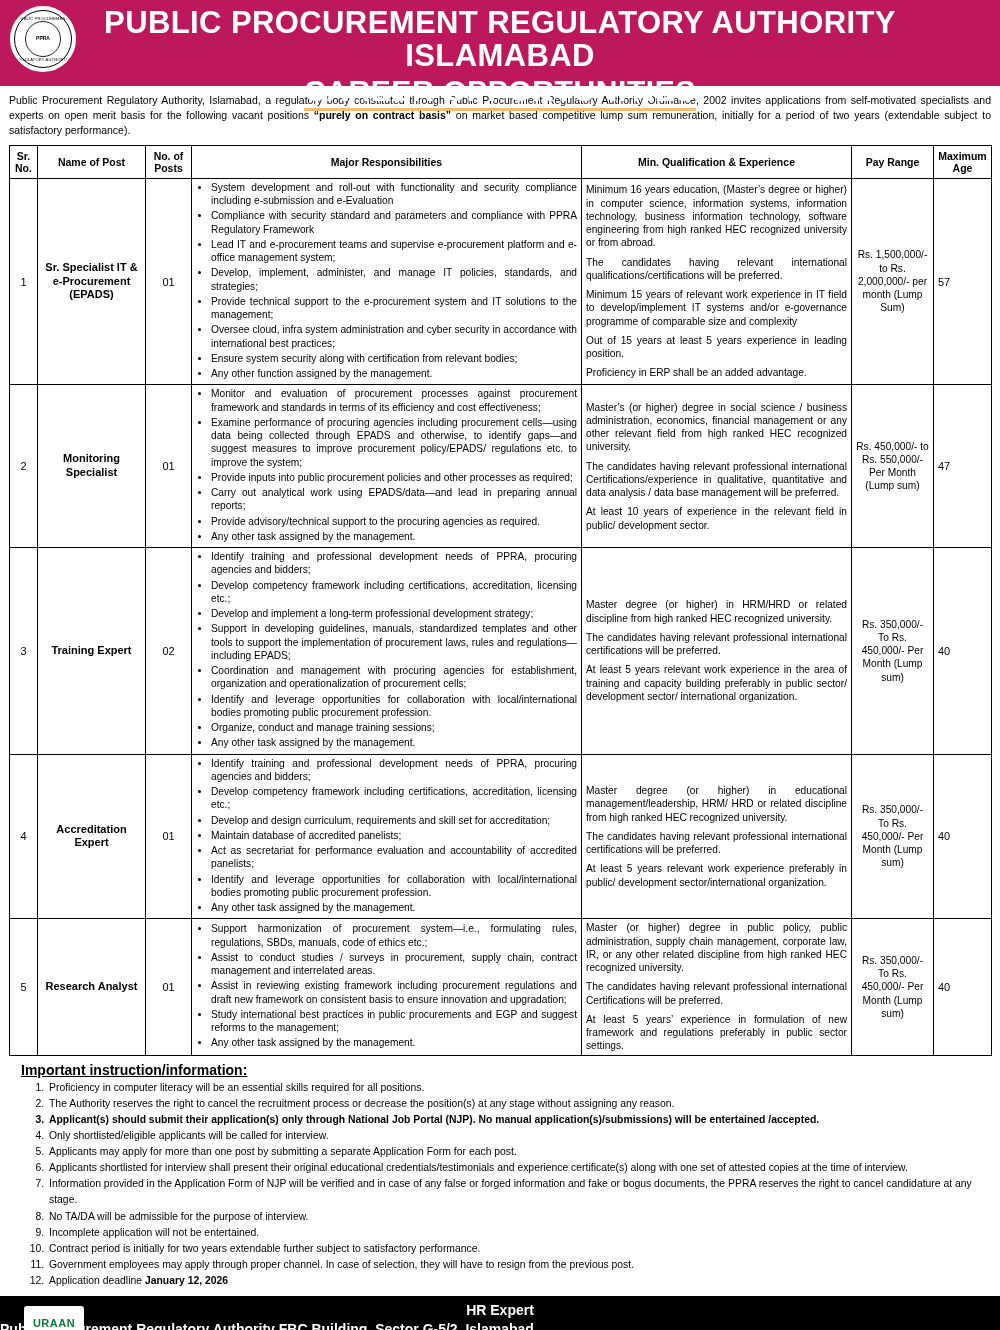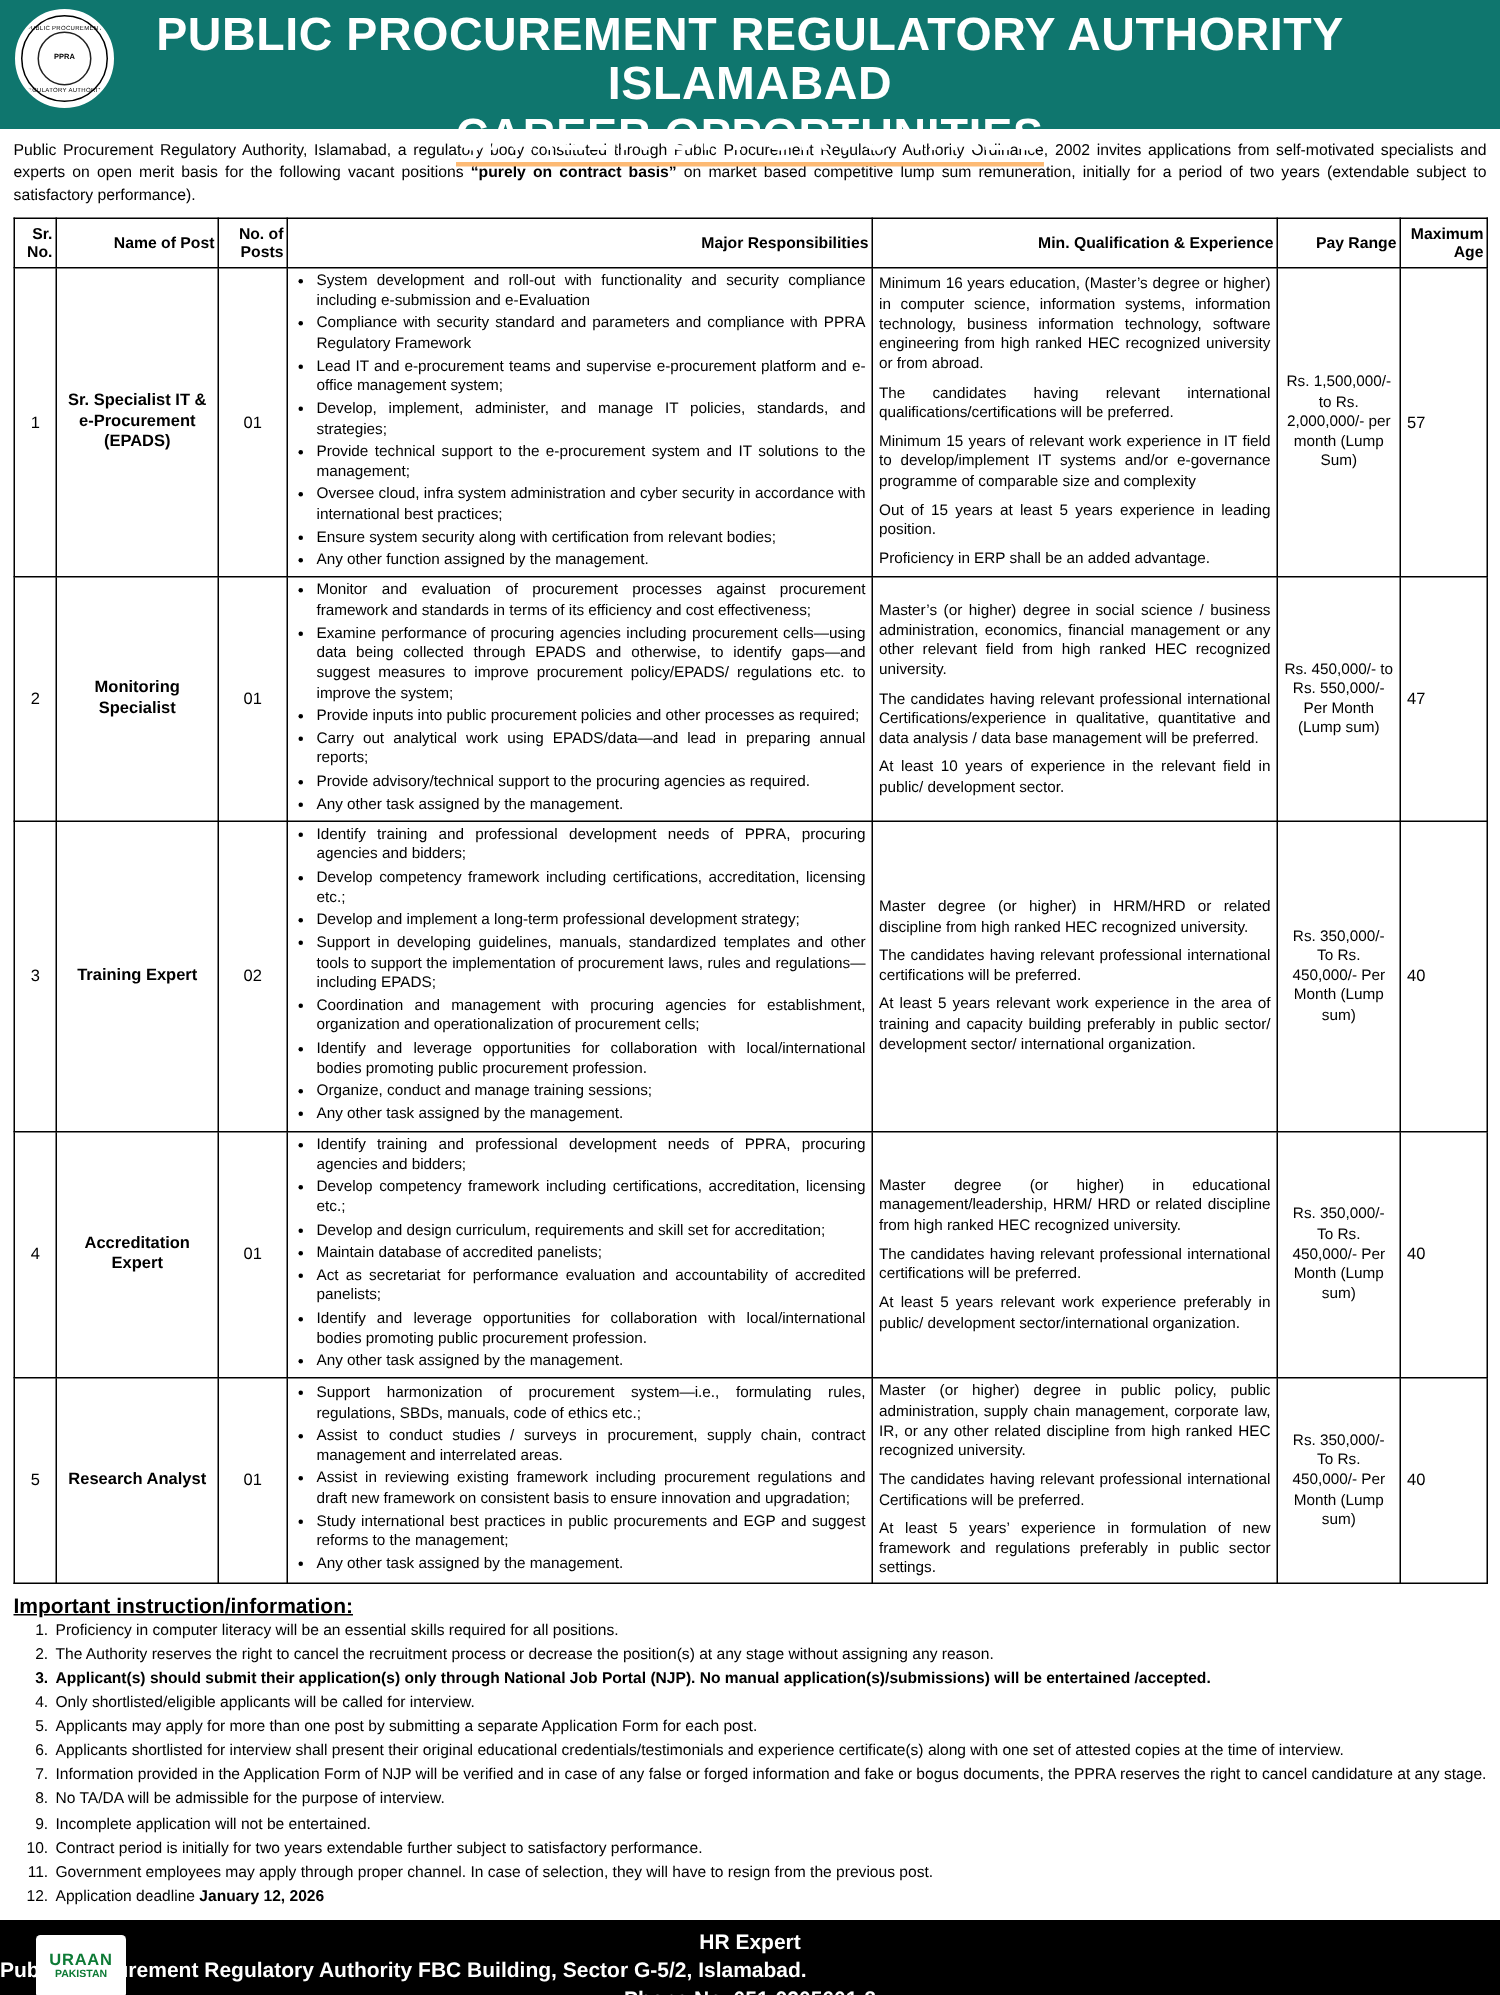--- a/index.html
+++ b/index.html
@@ -7,21 +7,21 @@
   body {
     width:1000px;
     background:#ffffff;
     font-family:"Liberation Sans", sans-serif;
     color:#000;
   }
   .page { width:1000px; min-height:1330px; position:relative; }
 
   
   .header {
-    background:#0f766e;
+    background:#be185d;
     color:#fff;
     padding:4px 0 2px 0;
     position:relative;
     height:86px;
   }
   .logo {
     position:absolute;
     left:10px; top:6px;
     width:66px; height:66px;
     border-radius:50%;
@@ -79,40 +79,40 @@
     table-layout:fixed;
   }
   table.jobs th, table.jobs td {
     border:1px solid #000;
     vertical-align:middle;
     padding:2px 4px;
   }
   table.jobs thead th {
     font-size:10.5px;
     font-weight:bold;
-    text-align:right;
+    text-align:center;
     padding:4px 2px;
     line-height:1.15;
   }
   td.c-sr { text-align:center; font-size:11px; }
   td.c-post { text-align:center; font-size:11px; font-weight:bold; line-height:1.25; }
   td.c-posts { text-align:center; font-size:11px; }
   td.c-resp { font-size:10.2px; vertical-align:middle; }
   td.c-qual { font-size:10.2px; vertical-align:middle; text-align:justify; line-height:1.3; }
   td.c-pay { text-align:center; font-size:10.2px; line-height:1.3; }
   td.c-age { text-align:left; font-size:11px; }
 
   ul.resp { margin:0; padding-left:15px; }
   ul.resp li { margin:0 0 2px 0; line-height:1.3; text-align:justify; }
   .qual-p { margin:0 0 6px 0; }
   .qual-p:last-child { margin-bottom:0; }
 
   
   .important {
-    padding:6px 9px 2px 9px;
+    padding:6px 9px 2px 21px;
   }
   .important h3 {
     margin:0 0 2px 0;
     font-size:14px;
     font-weight:bold;
     text-decoration:underline;
   }
   ol.instr {
     margin:0; padding-left:26px;
     font-size:10.4px;

